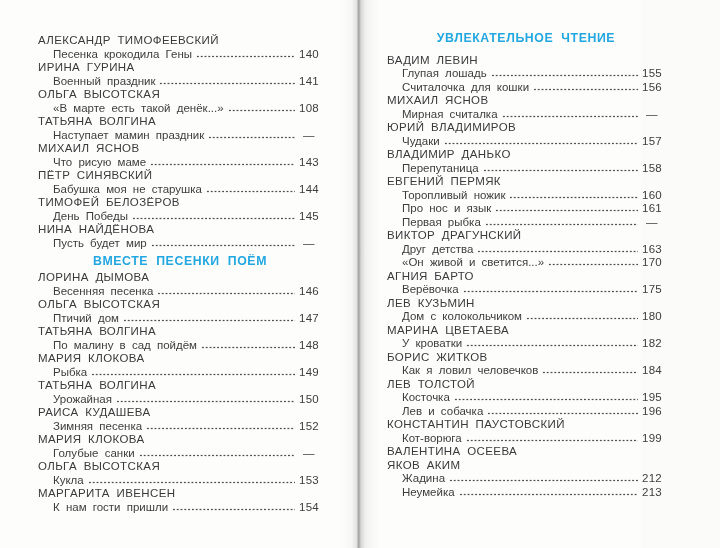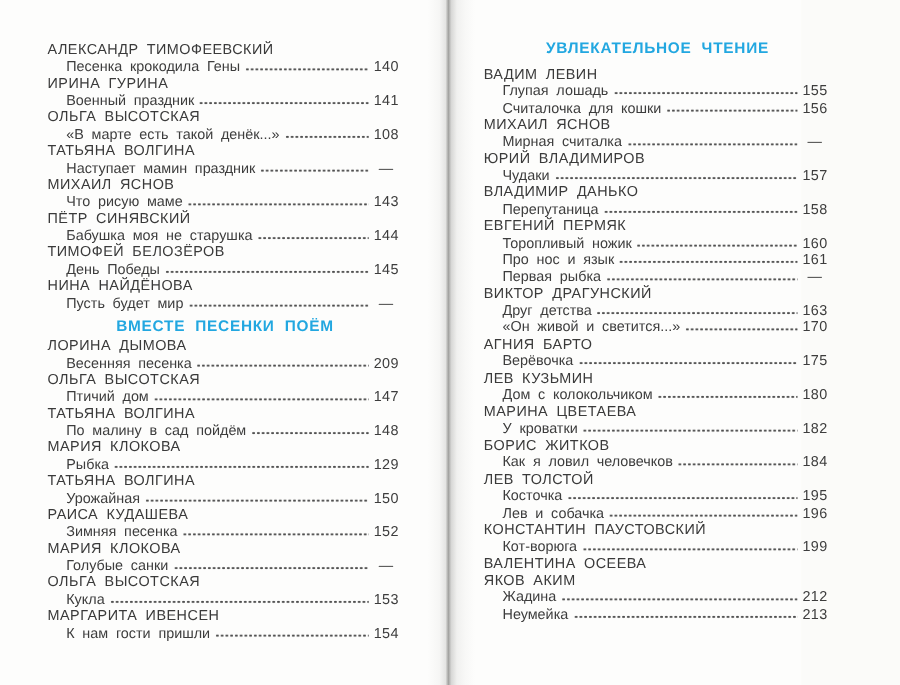--- a/index.html
+++ b/index.html
@@ -139,39 +139,39 @@
       <div class="line work">
         <span class="title">Пусть будет мир</span>
         <span class="leader"></span>
         <span class="pagenum">—</span>
       </div>
       <div class="section-heading">ВМЕСТЕ ПЕСЕНКИ ПОЁМ</div>
       <div class="line author">ЛОРИНА ДЫМОВА</div>
       <div class="line work">
         <span class="title">Весенняя песенка</span>
         <span class="leader"></span>
-        <span class="pagenum">209</span>
+        <span class="pagenum">146</span>
       </div>
       <div class="line author">ОЛЬГА ВЫСОТСКАЯ</div>
       <div class="line work">
         <span class="title">Птичий дом</span>
         <span class="leader"></span>
         <span class="pagenum">147</span>
       </div>
       <div class="line author">ТАТЬЯНА ВОЛГИНА</div>
       <div class="line work">
         <span class="title">По малину в сад пойдём</span>
         <span class="leader"></span>
         <span class="pagenum">148</span>
       </div>
       <div class="line author">МАРИЯ КЛОКОВА</div>
       <div class="line work">
         <span class="title">Рыбка</span>
         <span class="leader"></span>
-        <span class="pagenum">129</span>
+        <span class="pagenum">149</span>
       </div>
       <div class="line author">ТАТЬЯНА ВОЛГИНА</div>
       <div class="line work">
         <span class="title">Урожайная</span>
         <span class="leader"></span>
         <span class="pagenum">150</span>
       </div>
       <div class="line author">РАИСА КУДАШЕВА</div>
       <div class="line work">
         <span class="title">Зимняя песенка</span>

